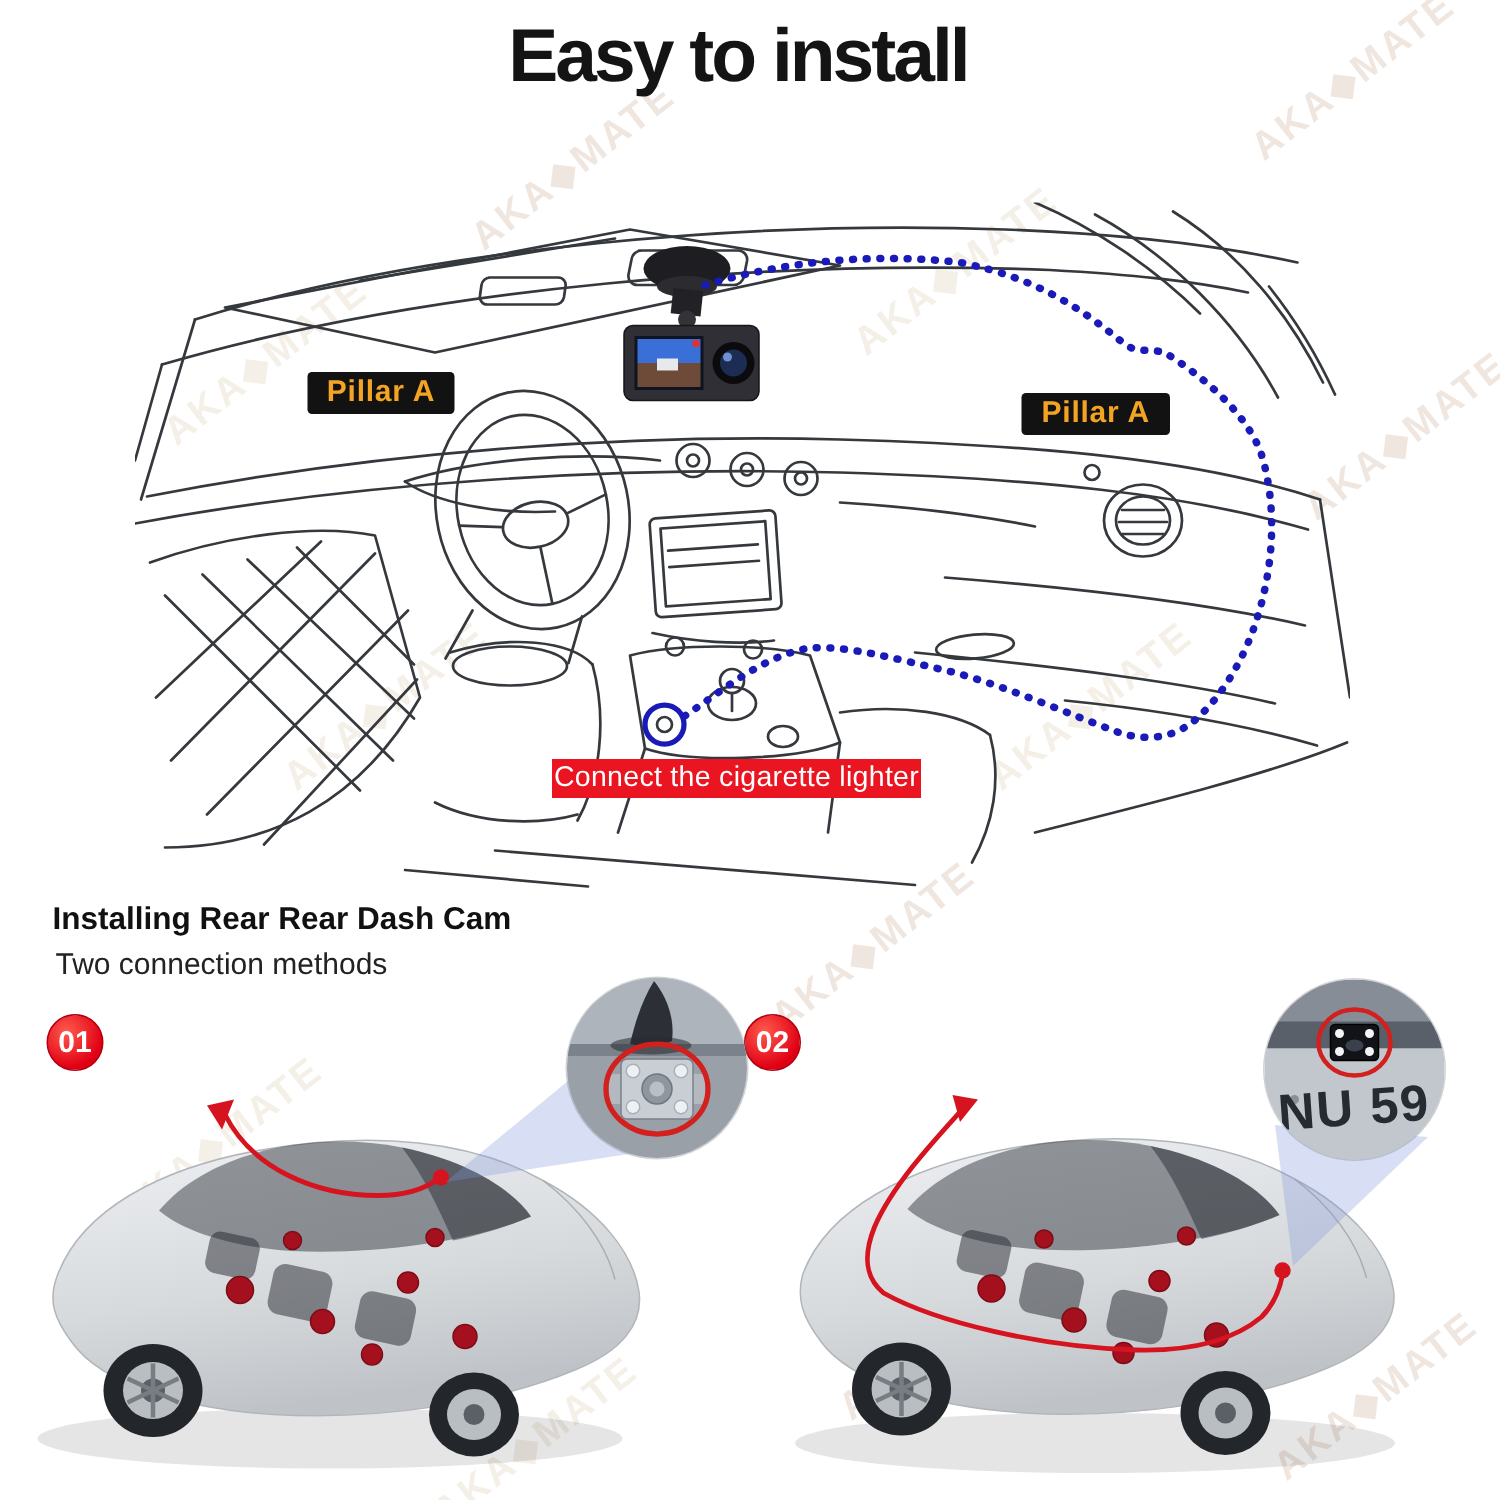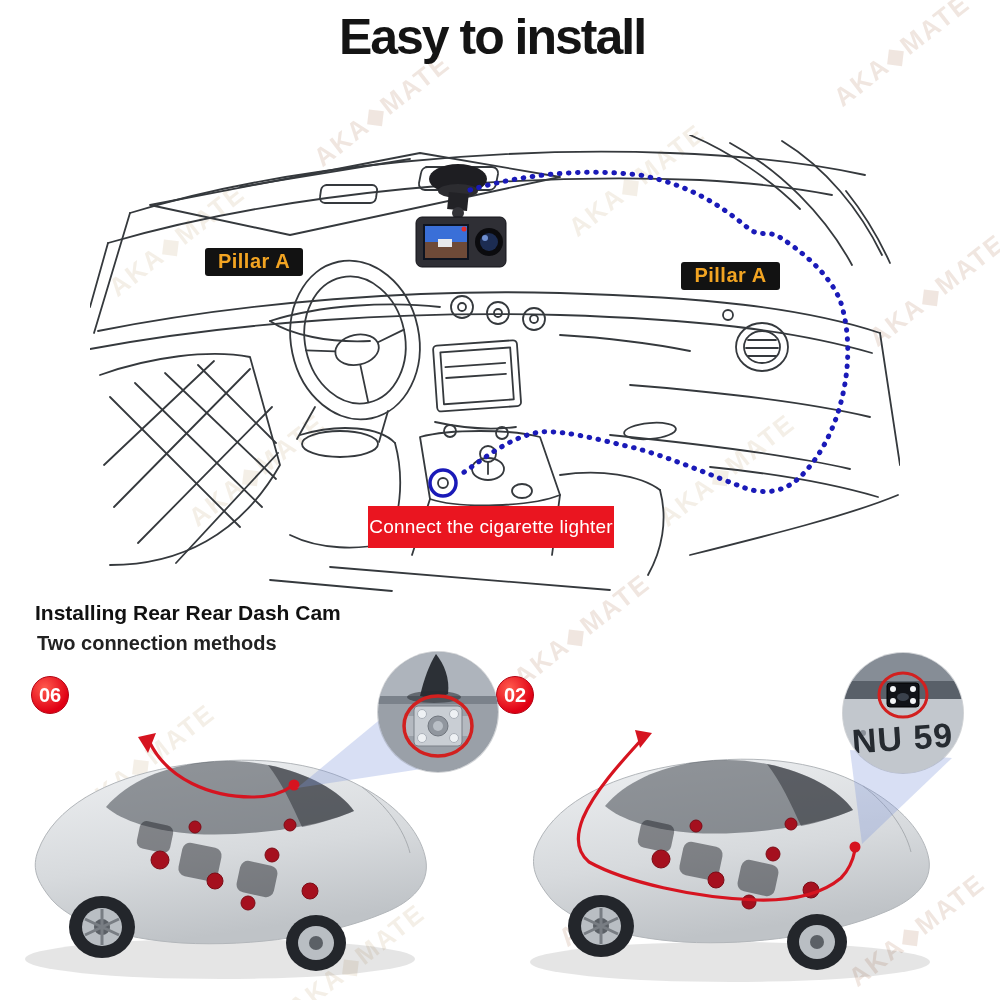--- a/index.html
+++ b/index.html
@@ -21,30 +21,30 @@
   
   .main-title {
     position:absolute; top:8px; left:0; right:16px;
     text-align:center; font-size:50px; font-weight:bold;
     letter-spacing:-2px; color:#141414;
   }
   .section-heading {
     position:absolute; left:35px; font-size:21px; font-weight:bold; color:#111;
   }
   .section-sub {
-    position:absolute; left:37px; font-size:20px; color:#222; font-weight:bold;
+    position:absolute; left:37px; font-size:20px; color:#222; font-weight:normal;
   }
   
   .pillar-badge {
     position:absolute; background:#121212; color:#f2a422;
     font-weight:bold; font-size:20px; text-align:center;
     padding:2px 10px 3px; border-radius:3px; letter-spacing:0.5px;
   }
   .connect-label {
-    position:absolute; left:368px; top:506px; width:246px; height:42px;
+    position:absolute; left:368px; top:506px; width:246px; height:26px;
     background:#ea1520; color:#ffffff; font-size:19px;
     display:flex; align-items:center; justify-content:center;
     letter-spacing:0.2px;
   }
   .num-badge {
     position:absolute; width:38px; height:38px; border-radius:50%;
     background:radial-gradient(circle at 35% 30%, #ff5a4d, #e00014 70%);
     border:1px solid #b30010;
     color:#fff; font-size:20px; font-weight:bold;
     display:flex; align-items:center; justify-content:center;
@@ -181,21 +181,21 @@
   </svg>
 
   <div class="pillar-badge" style="left:205px; top:248px; width:98px;">Pillar A</div>
   <div class="pillar-badge" style="left:681px; top:262px; width:99px;">Pillar A</div>
 
   <div class="connect-label">Connect the cigarette lighter</div>
 
   <h2 class="section-heading" style="top:601px;">Installing Rear Rear Dash Cam</h2>
   <div class="section-sub" style="top:632px;">Two connection methods</div>
 
-  <div class="num-badge" style="left:31px; top:676px;">06</div>
+  <div class="num-badge" style="left:31px; top:676px;">01</div>
   <div class="num-badge" style="left:496px; top:676px;">02</div>
 
   <svg class="car-svg" style="left:10px; top:695px;" width="430" height="295" viewBox="0 0 430 295">
     <defs>
       <linearGradient id="carGrad1" x1="0" y1="0" x2="0.3" y2="1">
         <stop offset="0" stop-color="#eef0f2"></stop>
           <stop offset="0.6" stop-color="#d7dadd"></stop>
           <stop offset="1" stop-color="#bfc3c7"></stop>
       </linearGradient>
     </defs>

